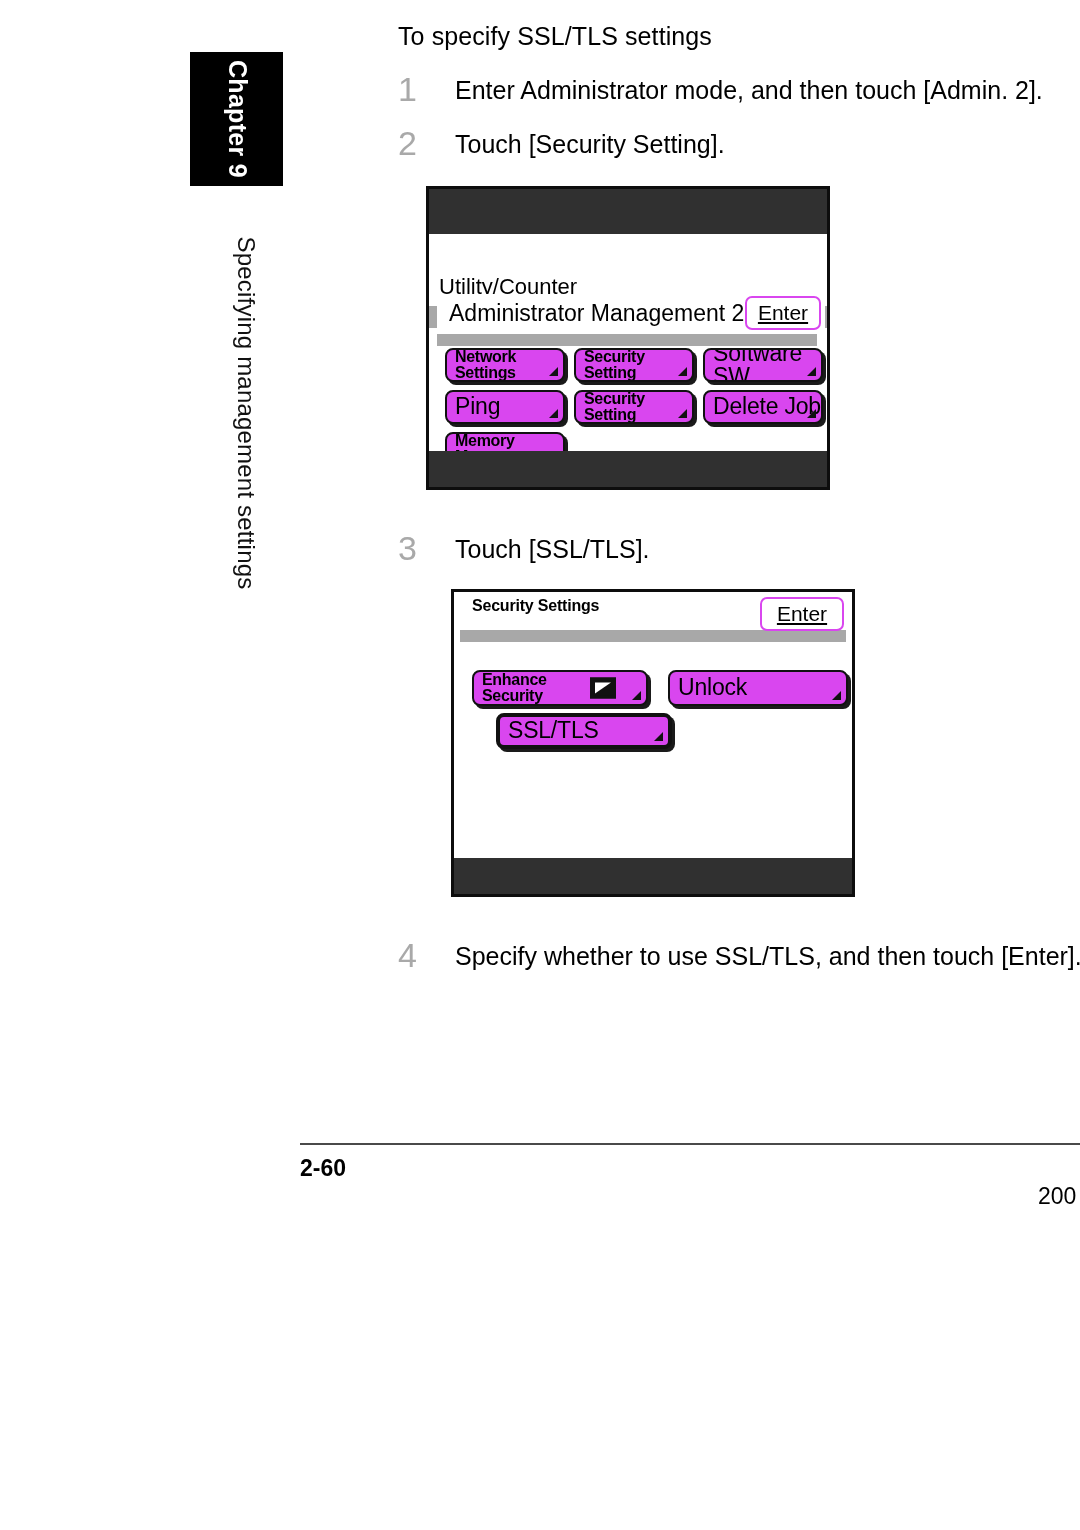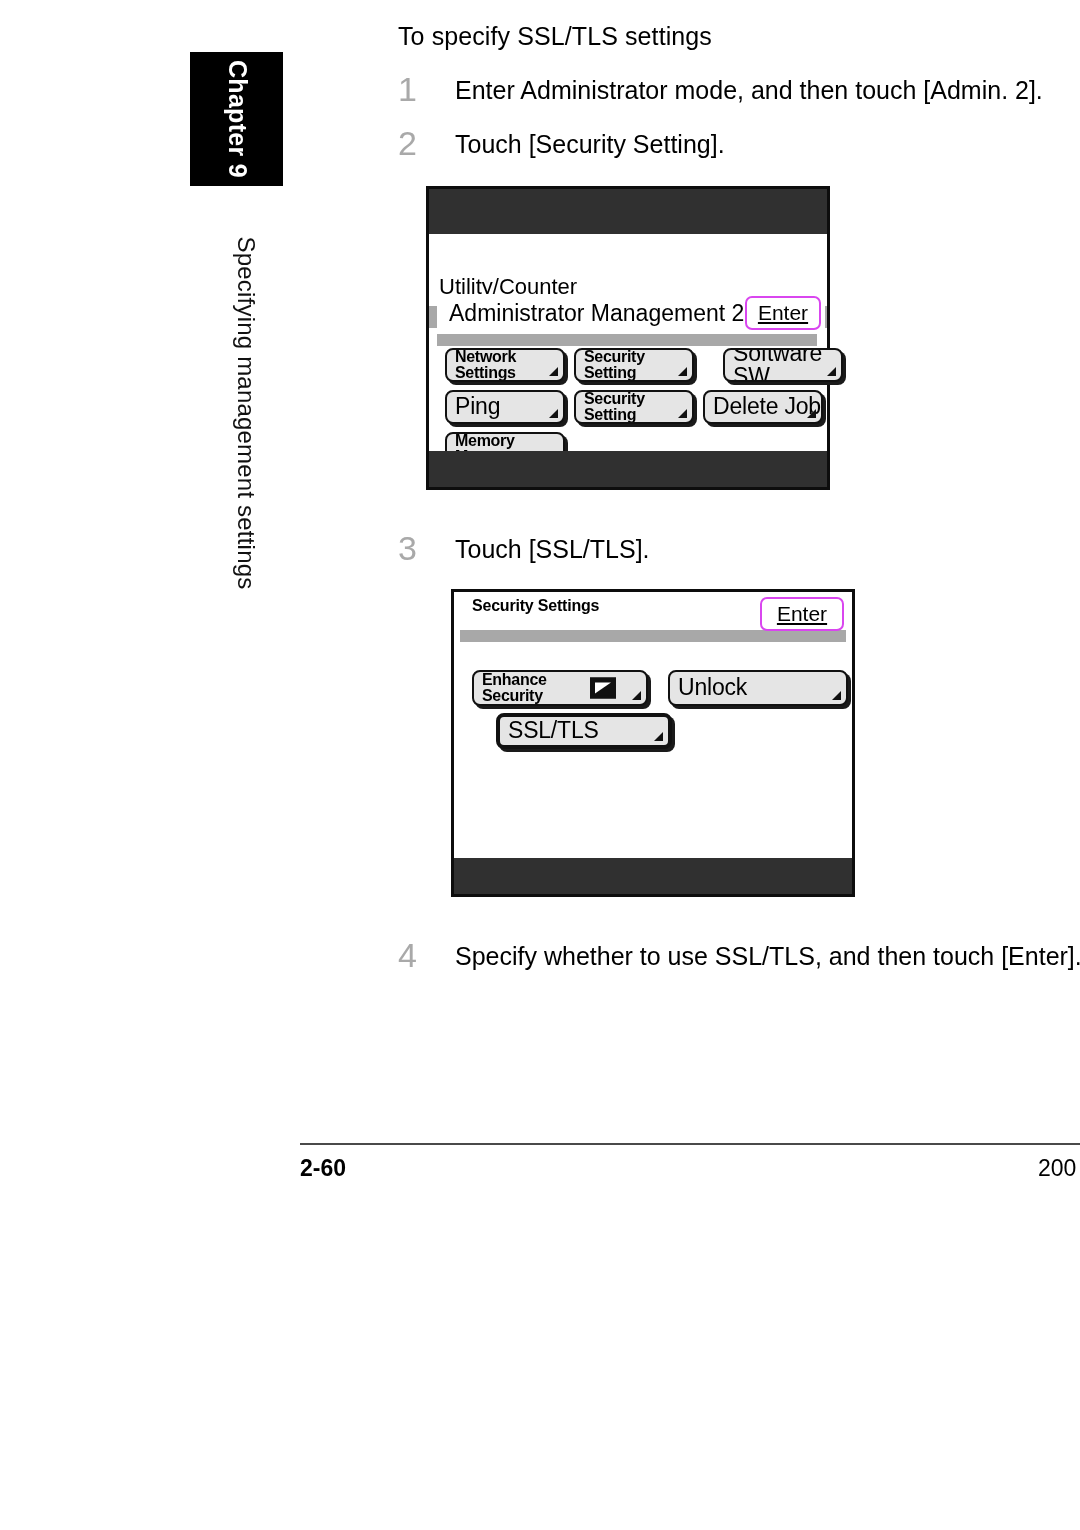--- a/index.html
+++ b/index.html
@@ -177,21 +177,21 @@
     justify-content: center;
     font-size: 21px;
     box-sizing: border-box;
     z-index: 5;
     text-decoration: underline;
   }
 
   
   .tbtn {
     position: absolute;
-    background: #e5e5e5;
+    background: #d946ef;
     border: 2px solid #111111;
     border-radius: 8px;
     box-sizing: border-box;
     box-shadow: 3px 3px 0 #1a1a1a;
     overflow: hidden;
   }
   .tbtn.selected {
     border-width: 4px;
     margin-left: 24px;
   }
@@ -257,21 +257,21 @@
   #footer-left {
     position: absolute;
     left: 300px;
     top: 1155px;
     font-size: 23px;
     font-weight: bold;
   }
   #footer-right {
     position: absolute;
     left: 1038px;
-    top: 1155px;
+    top: 1183px;
     font-size: 23px;
     white-space: nowrap;
   }
 </style>
 </head>
 <body>
 
 <div id="chapter-tab">
   <span class="vtext">Chapter 9</span>
 </div>
@@ -327,21 +327,21 @@
 Settings</span>
       <span class="corner"></span>
     </div>
 
     <div class="tbtn" style="left:137px; top:54px; width:120px; height:34px;">
       <span class="lbl small">Security
 Setting</span>
       <span class="corner"></span>
     </div>
 
-    <div class="tbtn" style="left:266px; top:54px; width:120px; height:34px;margin-left:20px;">
+    <div class="tbtn" style="left:266px; top:54px; width:120px; height:34px;">
       <span class="lbl big">Software SW</span>
       <span class="corner"></span>
     </div>
 
     <div class="tbtn" style="left:8px; top:96px; width:120px; height:34px;">
       <span class="lbl big">Ping</span>
       <span class="corner"></span>
     </div>
 
     <div class="tbtn" style="left:137px; top:96px; width:120px; height:34px;">

